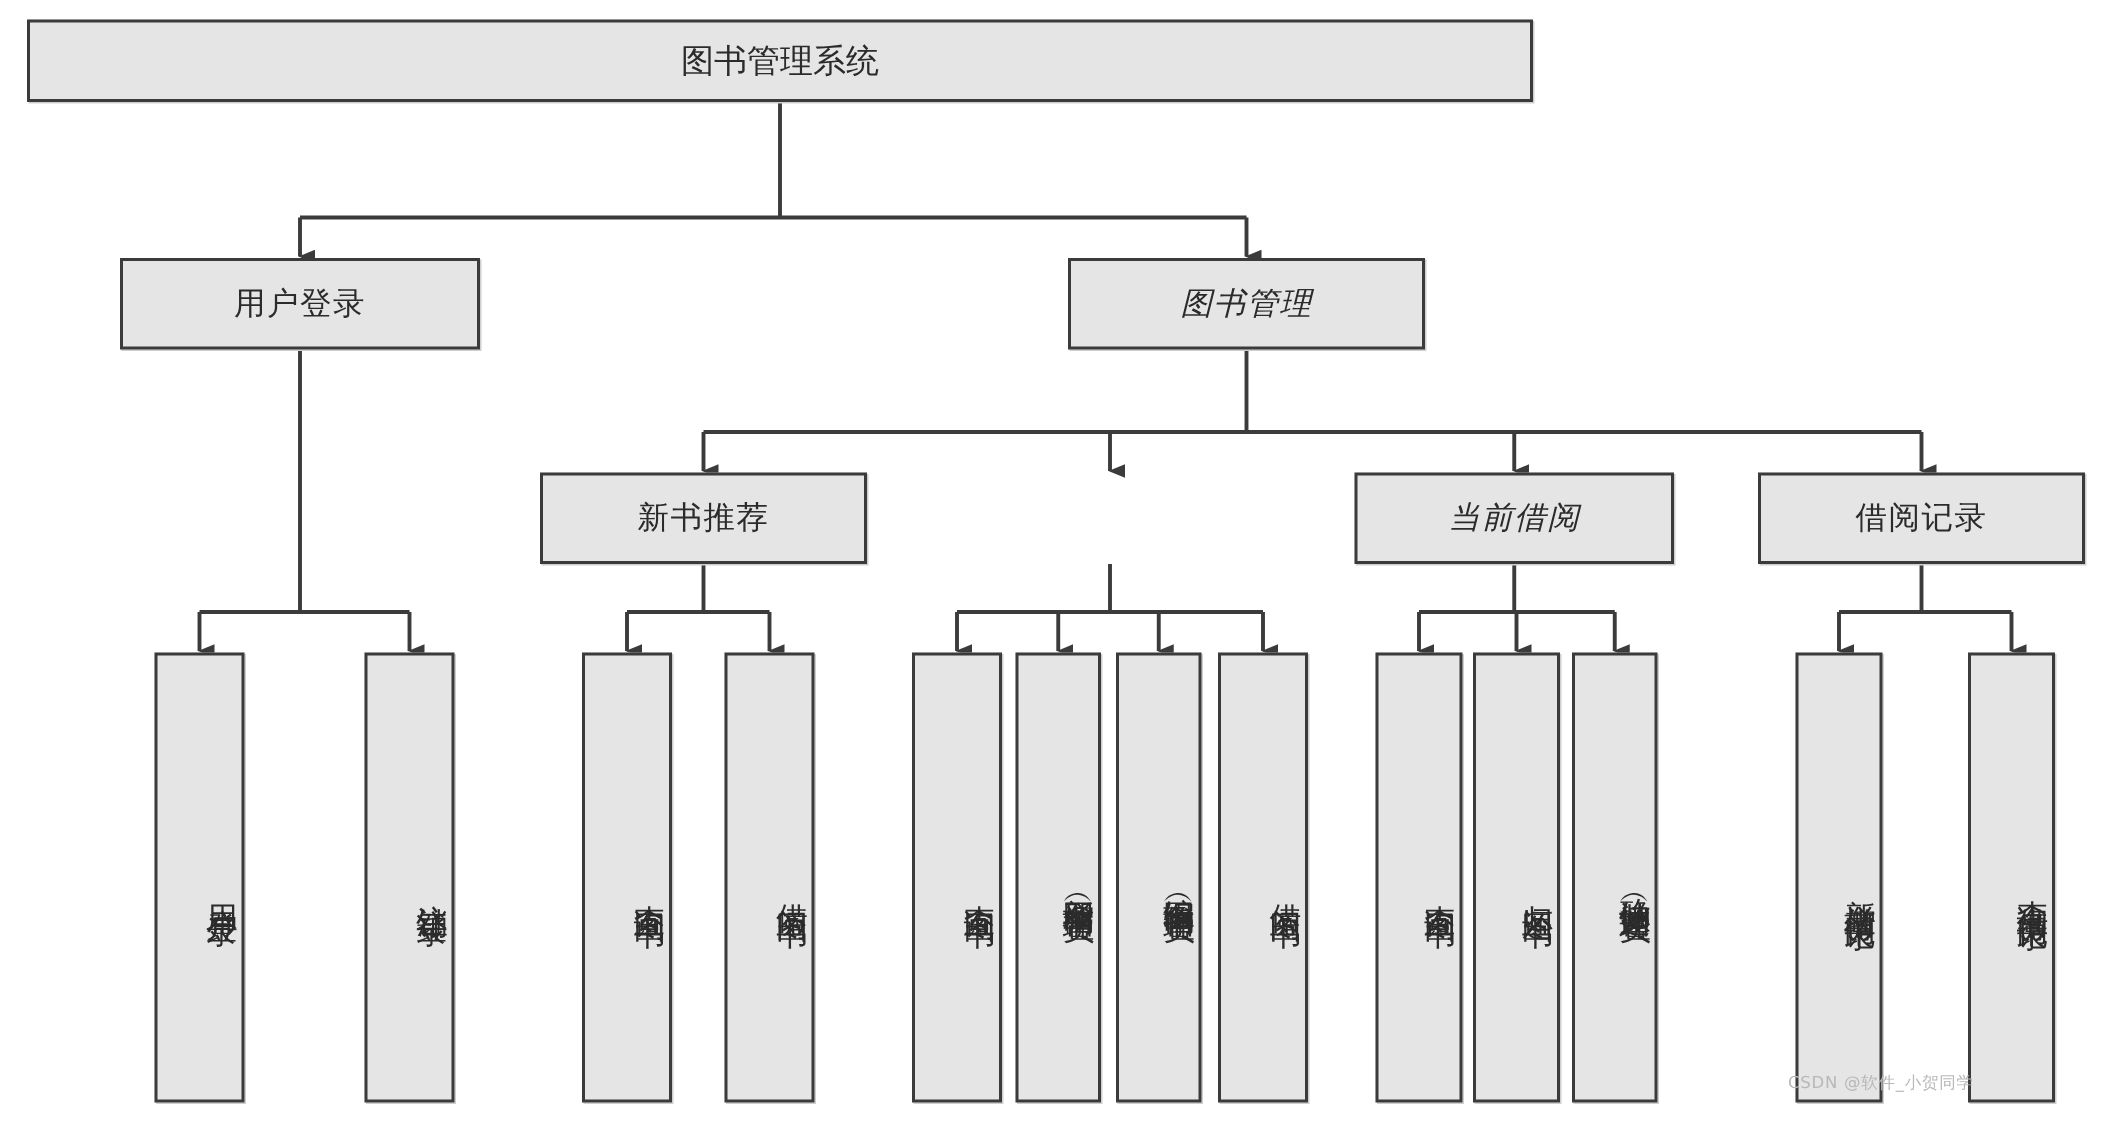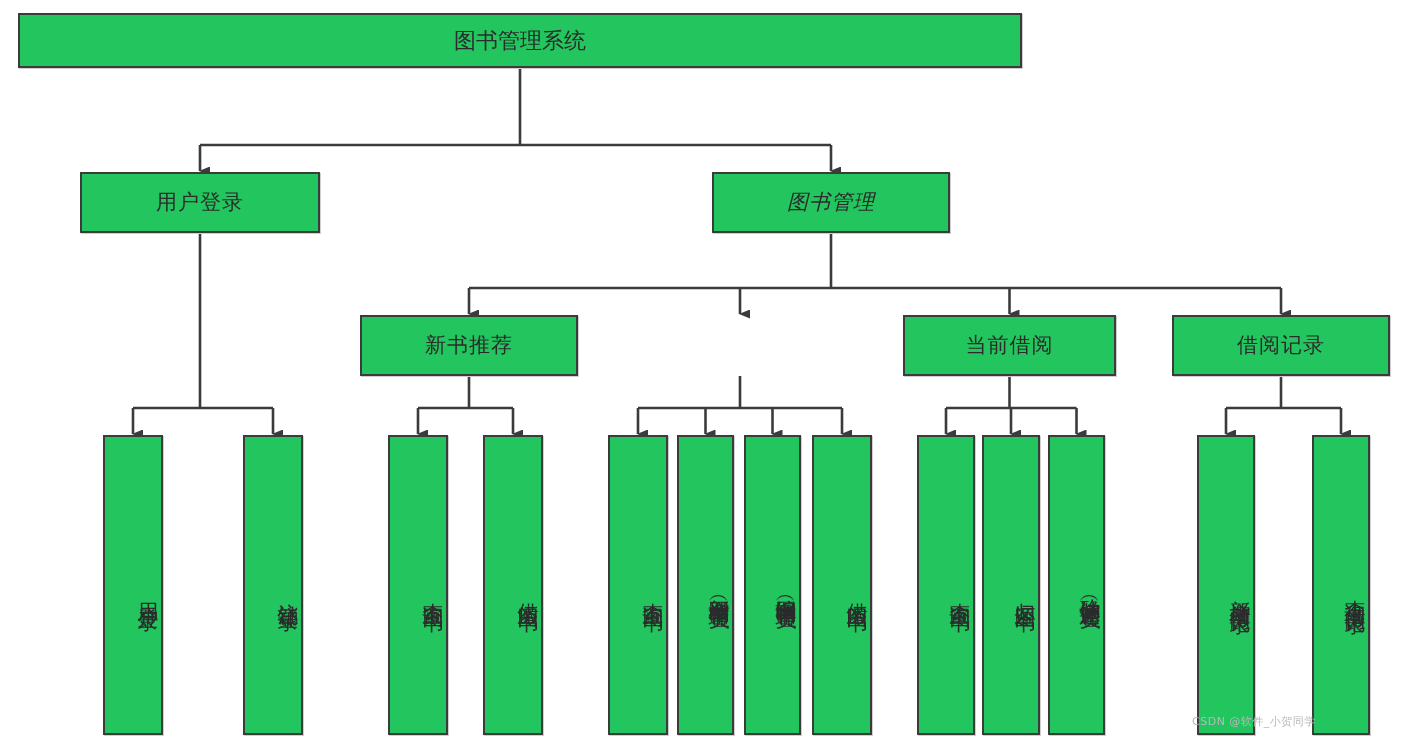--- a/index.html
+++ b/index.html
@@ -21,21 +21,21 @@
     position: absolute;
     left: 0;
     top: 0;
     width: 1405px;
     height: 747px;
     pointer-events: none;
   }
   .node {
     position: absolute;
     box-sizing: border-box;
-    background: #22c55e;
+    background: #e5e5e5;
     border: 2px solid #3b3b3b;
     box-shadow: 1px 1px 0 #cfcfcf;
     display: flex;
     align-items: center;
     justify-content: center;
     color: #2b2b2b;
   }
   .node.horiz {
     font-size: 21px;
     letter-spacing: 1px;
@@ -115,21 +115,21 @@
         <path d="M1341,408 L1341,434" marker-end="url(#arrow)"></path>
       </g>
   </svg>
 
   <div class="node root" style="left: 18px; top: 13px; width: 1004px; height: 55px;">图书管理系统</div>
 
   <div class="node horiz" style="left: 80px; top: 172px; width: 240px; height: 61px;">用户登录</div>
   <div class="node horiz" style="left: 712px; top: 172px; width: 238px; height: 61px; font-style: italic;">图书管理</div>
 
   <div class="node horiz" style="left: 360px; top: 315px; width: 218px; height: 61px;">新书推荐</div>
-  <div class="node horiz" style="left: 903px; top: 315px; width: 213px; height: 61px;">当前借阅</div>
+  <div class="node horiz" style="left: 903px; top: 315px; width: 213px; height: 61px; font-style: italic;">当前借阅</div>
   <div class="node horiz" style="left: 1172px; top: 315px; width: 218px; height: 61px;">借阅记录</div>
 
   <div class="node vert" style="left: 103px; top: 435px; width: 60px; height: 300px;">用户登录</div>
   <div class="node vert" style="left: 243px; top: 435px; width: 60px; height: 300px;">注销登录</div>
 
   <div class="node vert" style="left: 388px; top: 435px; width: 60px; height: 300px;">查询图书</div>
   <div class="node vert" style="left: 483px; top: 435px; width: 60px; height: 300px;">借阅图书</div>
 
   <div class="node vert" style="left: 608px; top: 435px; width: 60px; height: 300px;">查询图书</div>
   <div class="node vert tall" style="left: 677px; top: 435px; width: 57px; height: 300px;">新增图书（管理员）</div>

